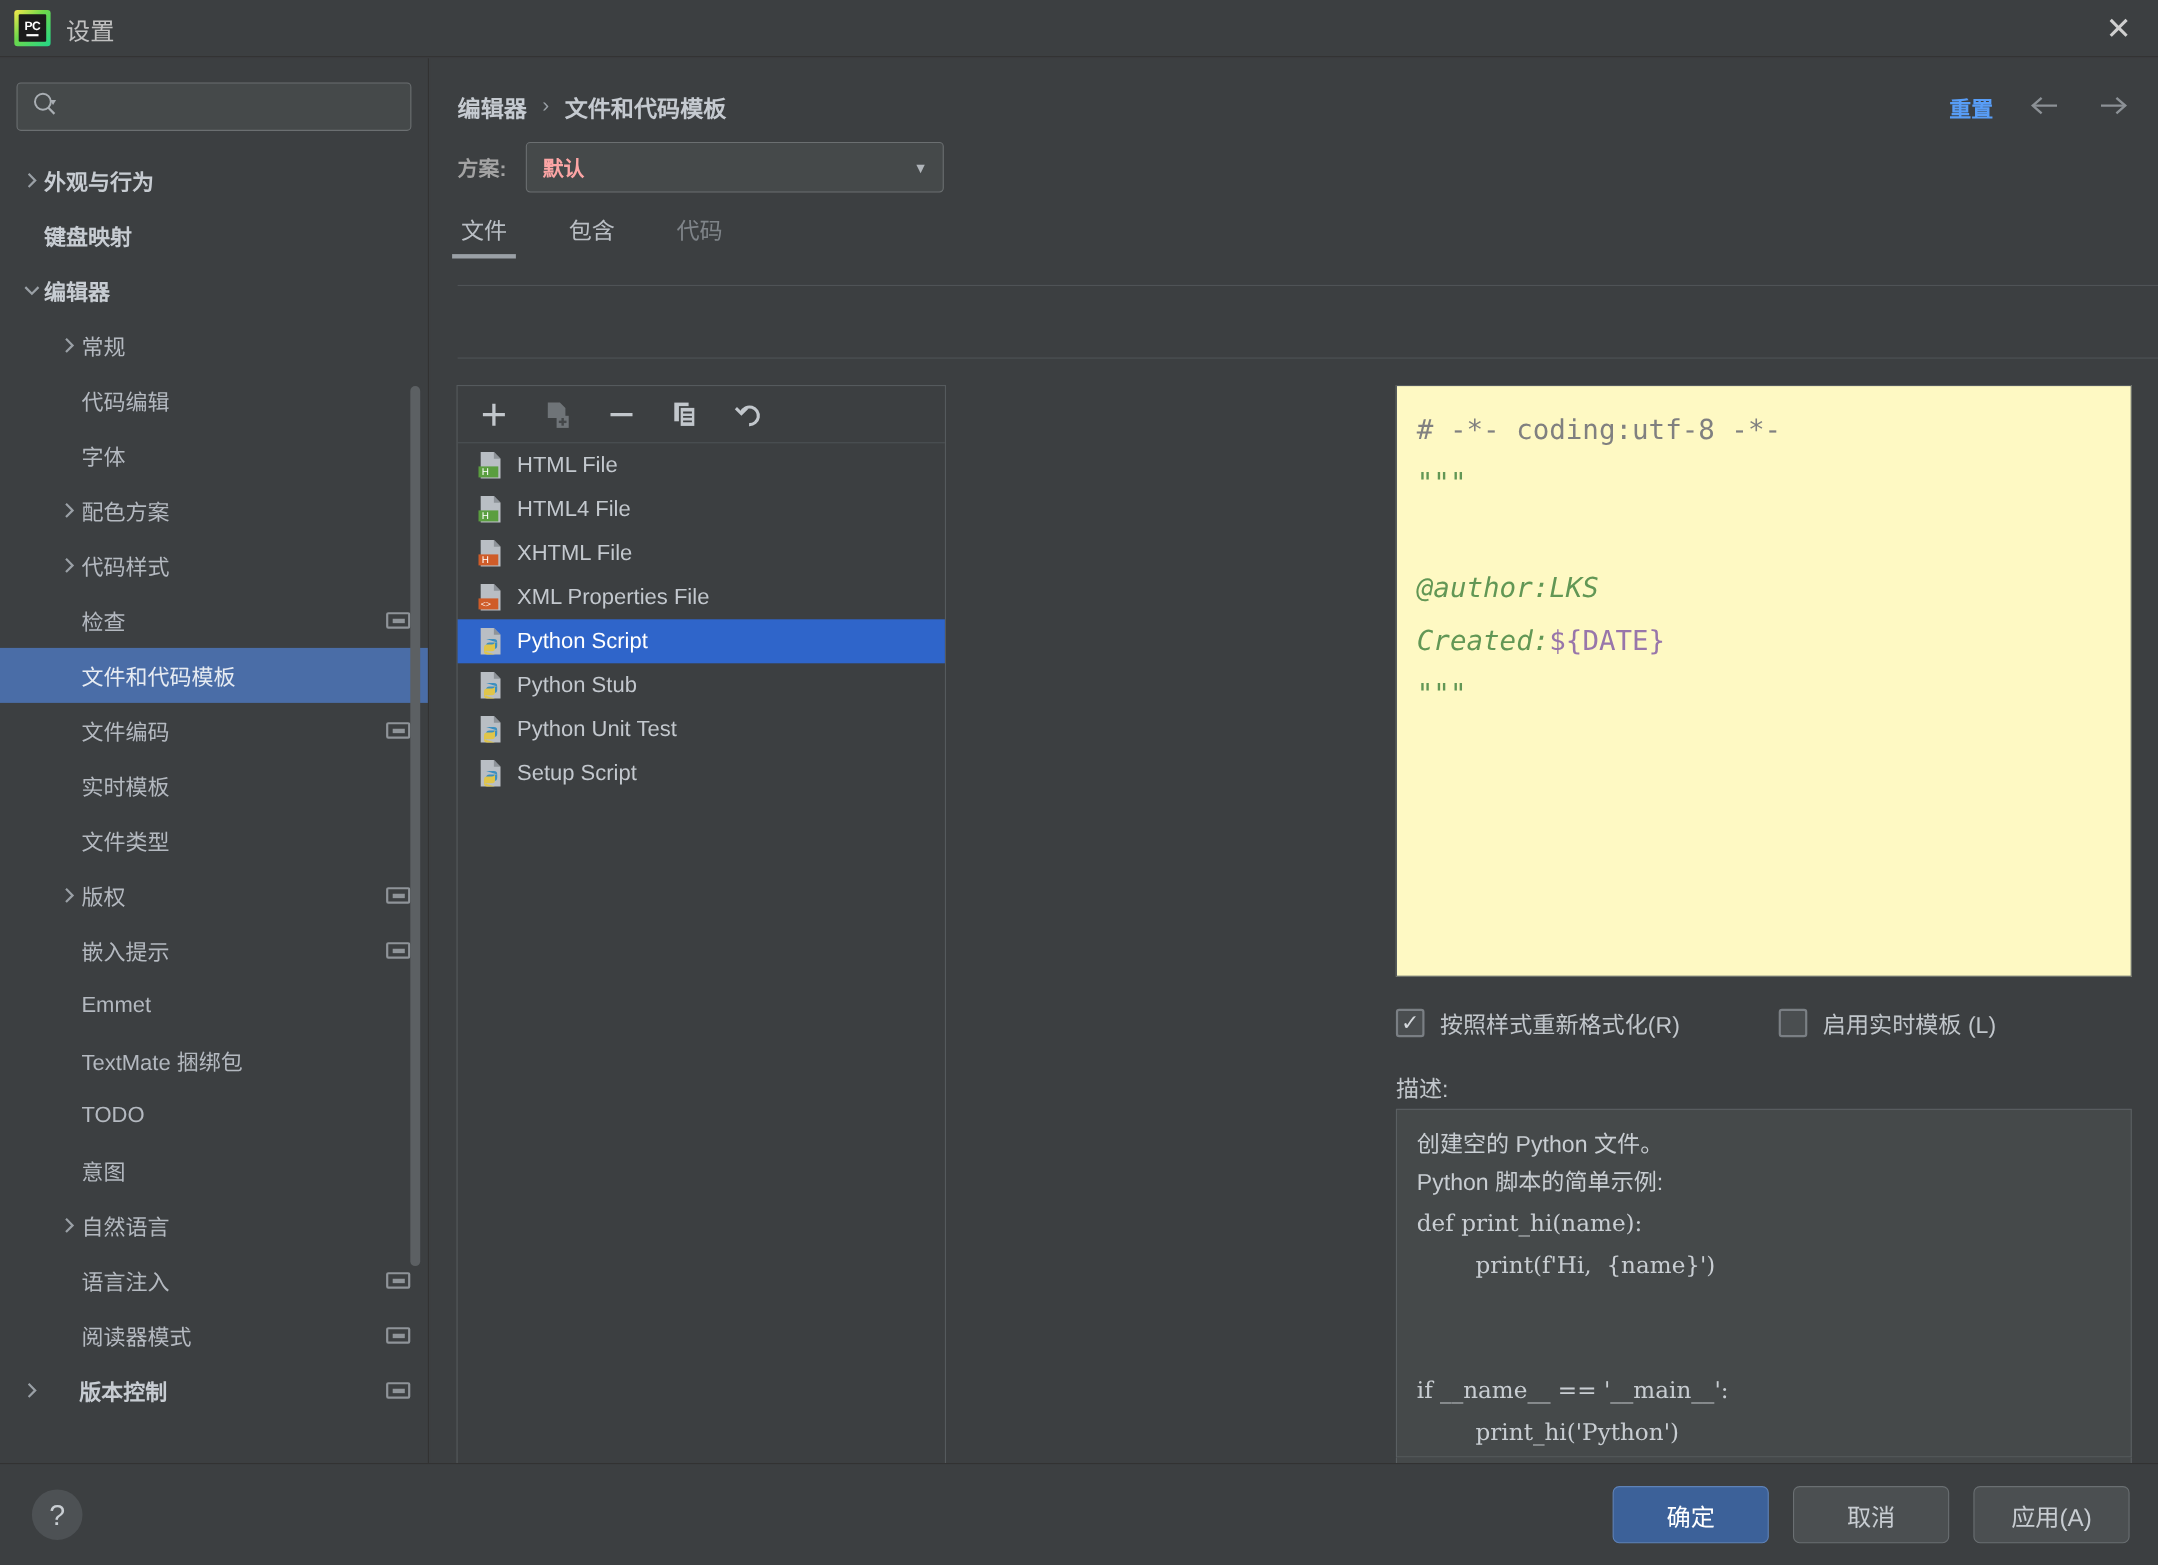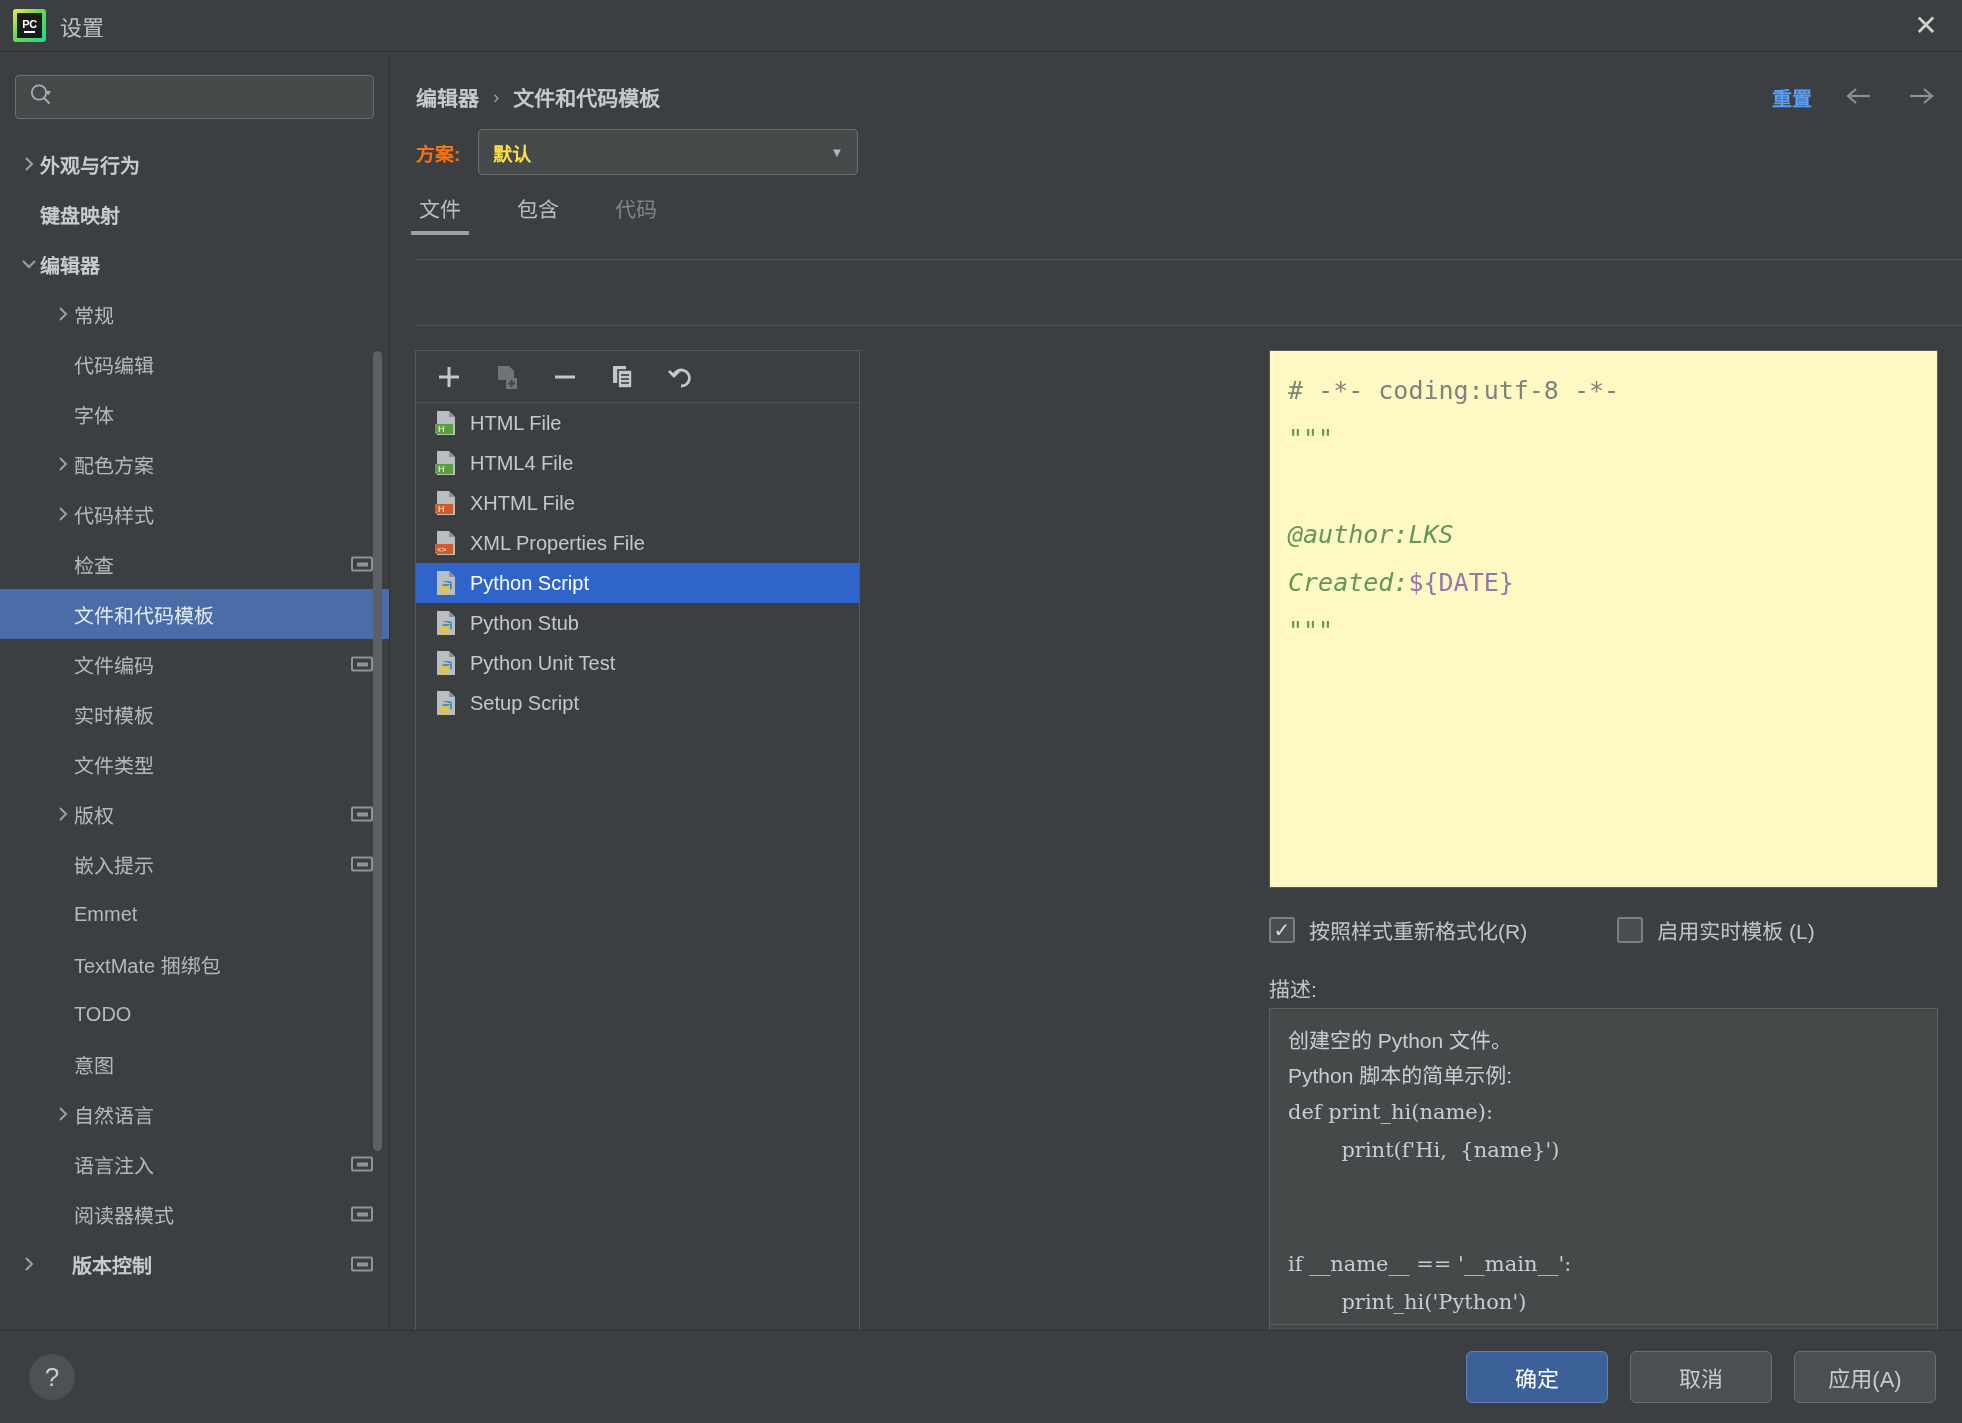--- a/index.html
+++ b/index.html
@@ -92,27 +92,27 @@
   .breadcrumb-row {
     display: flex; align-items: center; padding: 28px 0 0 25px; height: 60px;
   }
   .breadcrumb { font-size: 21px; font-weight: bold; color: #c5cad0; display: flex; align-items: center; gap: 14px; }
   .breadcrumb .sep { color: #9aa0a6; font-weight: normal; font-size: 19px; }
   .topright { position: absolute; right: 26px; top: 30px; display: flex; align-items: center; gap: 32px; }
   .reset-link { color: #589df6; font-size: 20px; font-weight: bold; cursor: pointer; }
   .nav-arrow { color: #8c9196; font-size: 26px; cursor: pointer; line-height: 1; }
 
   .scheme-row { display: flex; align-items: center; padding: 16px 0 0 25px; }
-  .scheme-label { font-size: 19px; font-weight: bold; color: #f97316; margin-right: 18px; }
+  .scheme-label { font-size: 19px; font-weight: bold; color: #a3a3a3; margin-right: 18px; }
   .scheme-select {
     width: 380px; height: 46px; background: #45494a;
     border: 1px solid #6b6f71; border-radius: 4px;
     display: flex; align-items: center; padding: 0 14px; cursor: pointer;
   }
-  .scheme-select .val { flex: 1; font-size: 19px; font-weight: bold; color: #fde047; }
+  .scheme-select .val { flex: 1; font-size: 19px; font-weight: bold; color: #fca5a5; }
   .scheme-select .caret { color: #b0b5ba; font-size: 13px; }
   .hr-under-scheme {
     position: absolute; left: 25px; right: 0; top: 206px; height: 1px; background: #4f5356;
   }
 
   .tabs { display: flex; align-items: flex-end; padding: 18px 0 0 28px; gap: 56px; }
   .tab { font-size: 21px; color: #b9bec4; padding-bottom: 12px; cursor: pointer; position: relative; }
   .tab.dim { color: #7f8489; }
   .tab.active::after {
     content: ""; position: absolute; left: -8px; right: -8px; bottom: 0;

